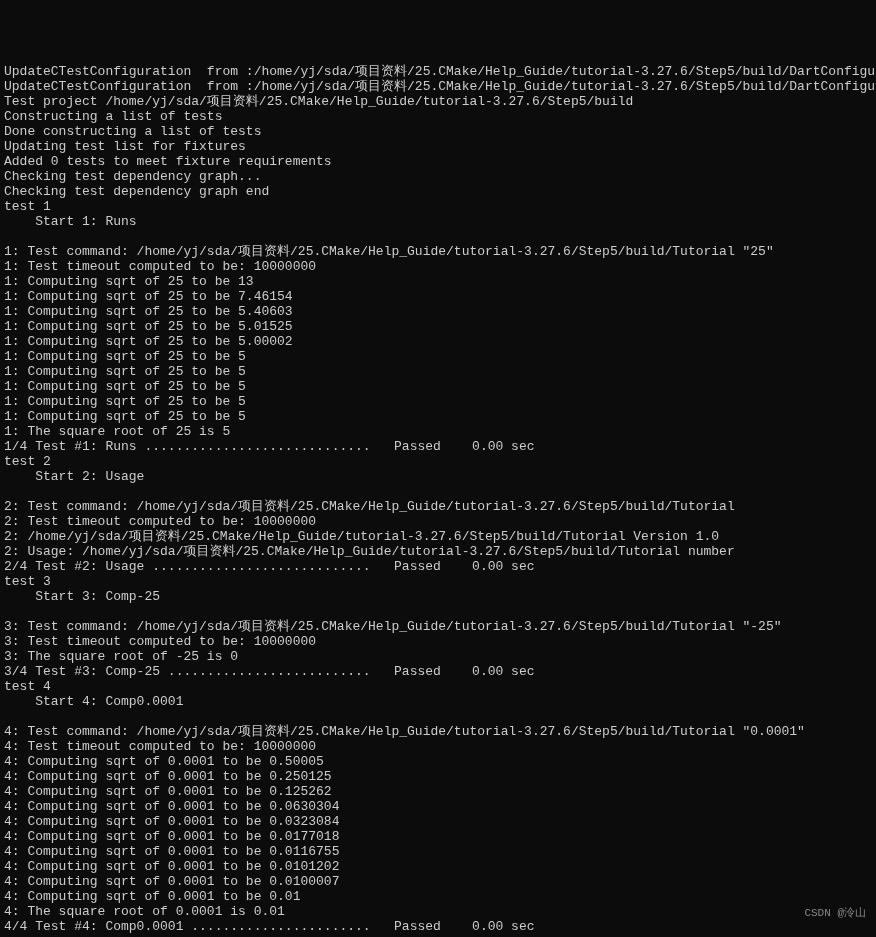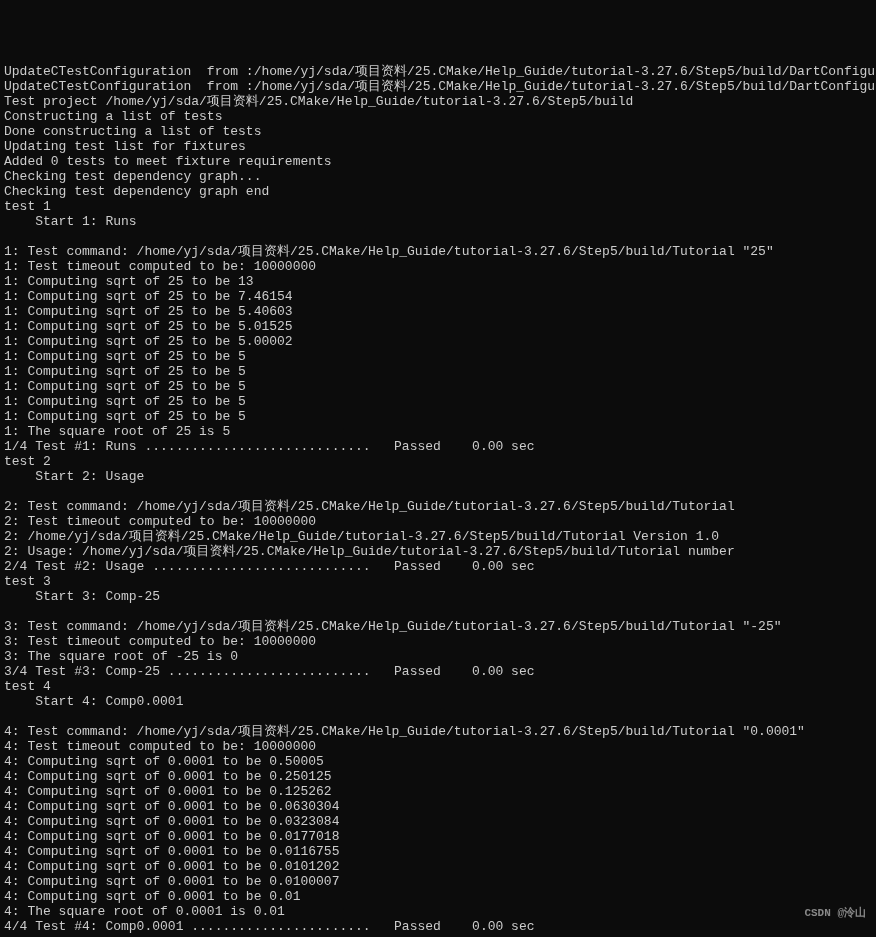--- a/index.html
+++ b/index.html
@@ -22,21 +22,20 @@
     }
     .line {
       display: block;
     }
     .watermark {
       position: absolute;
       right: 10px;
       bottom: 16px;
       color: #888888;
       font-size: 11px;
-      font-weight: bold;
     }
   </style>
 </head>
 <body>
 
 
 
 <div id="terminal"><span class="line">UpdateCTestConfiguration  from :/home/yj/sda/项目资料/25.CMake/Help_Guide/tutorial-3.27.6/Step5/build/DartConfiguration.tcl</span><span class="line">UpdateCTestConfiguration  from :/home/yj/sda/项目资料/25.CMake/Help_Guide/tutorial-3.27.6/Step5/build/DartConfiguration.tcl</span><span class="line">Test project /home/yj/sda/项目资料/25.CMake/Help_Guide/tutorial-3.27.6/Step5/build</span><span class="line">Constructing a list of tests</span><span class="line">Done constructing a list of tests</span><span class="line">Updating test list for fixtures</span><span class="line">Added 0 tests to meet fixture requirements</span><span class="line">Checking test dependency graph...</span><span class="line">Checking test dependency graph end</span><span class="line">test 1</span><span class="line">    Start 1: Runs</span><span class="line"> </span><span class="line">1: Test command: /home/yj/sda/项目资料/25.CMake/Help_Guide/tutorial-3.27.6/Step5/build/Tutorial "25"</span><span class="line">1: Test timeout computed to be: 10000000</span><span class="line">1: Computing sqrt of 25 to be 13</span><span class="line">1: Computing sqrt of 25 to be 7.46154</span><span class="line">1: Computing sqrt of 25 to be 5.40603</span><span class="line">1: Computing sqrt of 25 to be 5.01525</span><span class="line">1: Computing sqrt of 25 to be 5.00002</span><span class="line">1: Computing sqrt of 25 to be 5</span><span class="line">1: Computing sqrt of 25 to be 5</span><span class="line">1: Computing sqrt of 25 to be 5</span><span class="line">1: Computing sqrt of 25 to be 5</span><span class="line">1: Computing sqrt of 25 to be 5</span><span class="line">1: The square root of 25 is 5</span><span class="line">1/4 Test #1: Runs .............................   Passed    0.00 sec</span><span class="line">test 2</span><span class="line">    Start 2: Usage</span><span class="line"> </span><span class="line">2: Test command: /home/yj/sda/项目资料/25.CMake/Help_Guide/tutorial-3.27.6/Step5/build/Tutorial</span><span class="line">2: Test timeout computed to be: 10000000</span><span class="line">2: /home/yj/sda/项目资料/25.CMake/Help_Guide/tutorial-3.27.6/Step5/build/Tutorial Version 1.0</span><span class="line">2: Usage: /home/yj/sda/项目资料/25.CMake/Help_Guide/tutorial-3.27.6/Step5/build/Tutorial number</span><span class="line">2/4 Test #2: Usage ............................   Passed    0.00 sec</span><span class="line">test 3</span><span class="line">    Start 3: Comp-25</span><span class="line"> </span><span class="line">3: Test command: /home/yj/sda/项目资料/25.CMake/Help_Guide/tutorial-3.27.6/Step5/build/Tutorial "-25"</span><span class="line">3: Test timeout computed to be: 10000000</span><span class="line">3: The square root of -25 is 0</span><span class="line">3/4 Test #3: Comp-25 ..........................   Passed    0.00 sec</span><span class="line">test 4</span><span class="line">    Start 4: Comp0.0001</span><span class="line"> </span><span class="line">4: Test command: /home/yj/sda/项目资料/25.CMake/Help_Guide/tutorial-3.27.6/Step5/build/Tutorial "0.0001"</span><span class="line">4: Test timeout computed to be: 10000000</span><span class="line">4: Computing sqrt of 0.0001 to be 0.50005</span><span class="line">4: Computing sqrt of 0.0001 to be 0.250125</span><span class="line">4: Computing sqrt of 0.0001 to be 0.125262</span><span class="line">4: Computing sqrt of 0.0001 to be 0.0630304</span><span class="line">4: Computing sqrt of 0.0001 to be 0.0323084</span><span class="line">4: Computing sqrt of 0.0001 to be 0.0177018</span><span class="line">4: Computing sqrt of 0.0001 to be 0.0116755</span><span class="line">4: Computing sqrt of 0.0001 to be 0.0101202</span><span class="line">4: Computing sqrt of 0.0001 to be 0.0100007</span><span class="line">4: Computing sqrt of 0.0001 to be 0.01</span><span class="line">4: The square root of 0.0001 is 0.01</span><span class="line">4/4 Test #4: Comp0.0001 .......................   Passed    0.00 sec</span><span class="line"> </span></div>
 
 <div class="watermark">CSDN @泠山</div>

